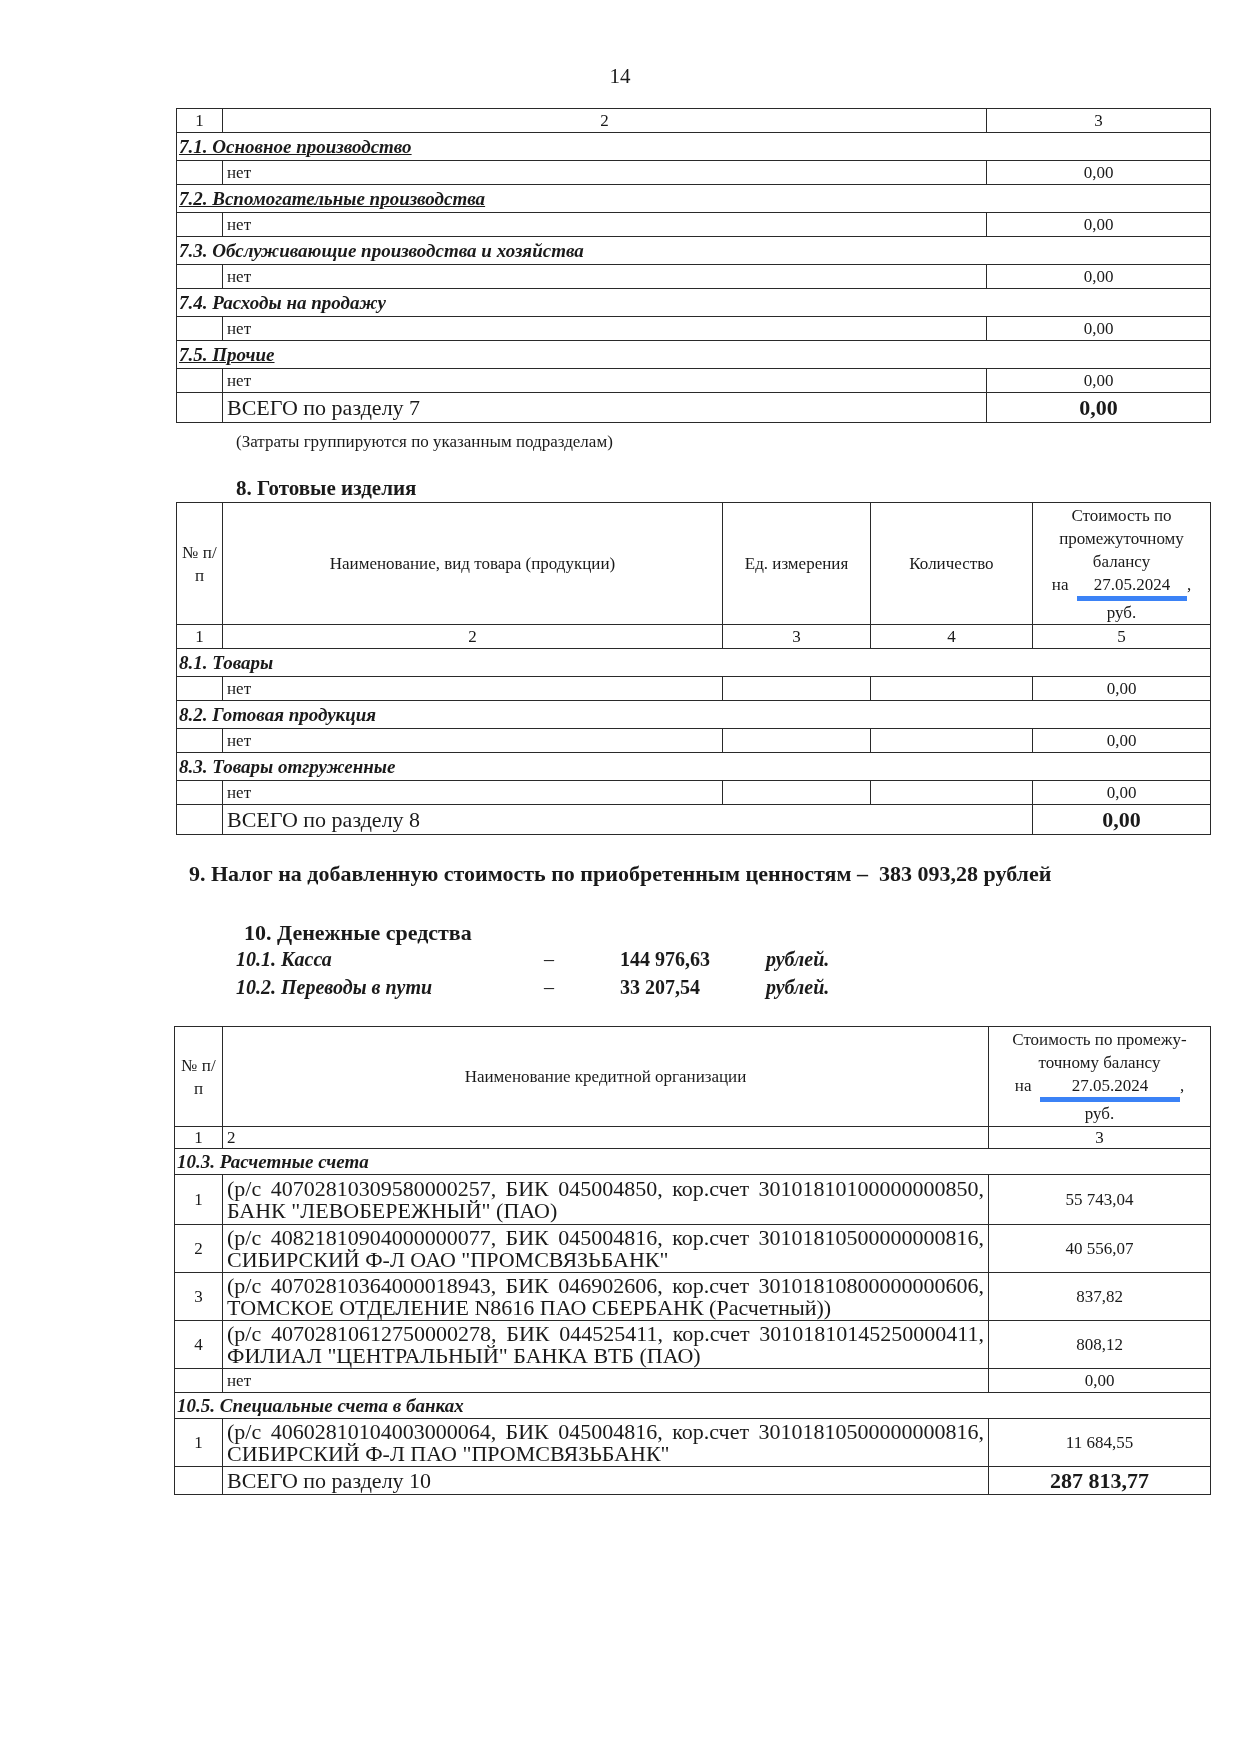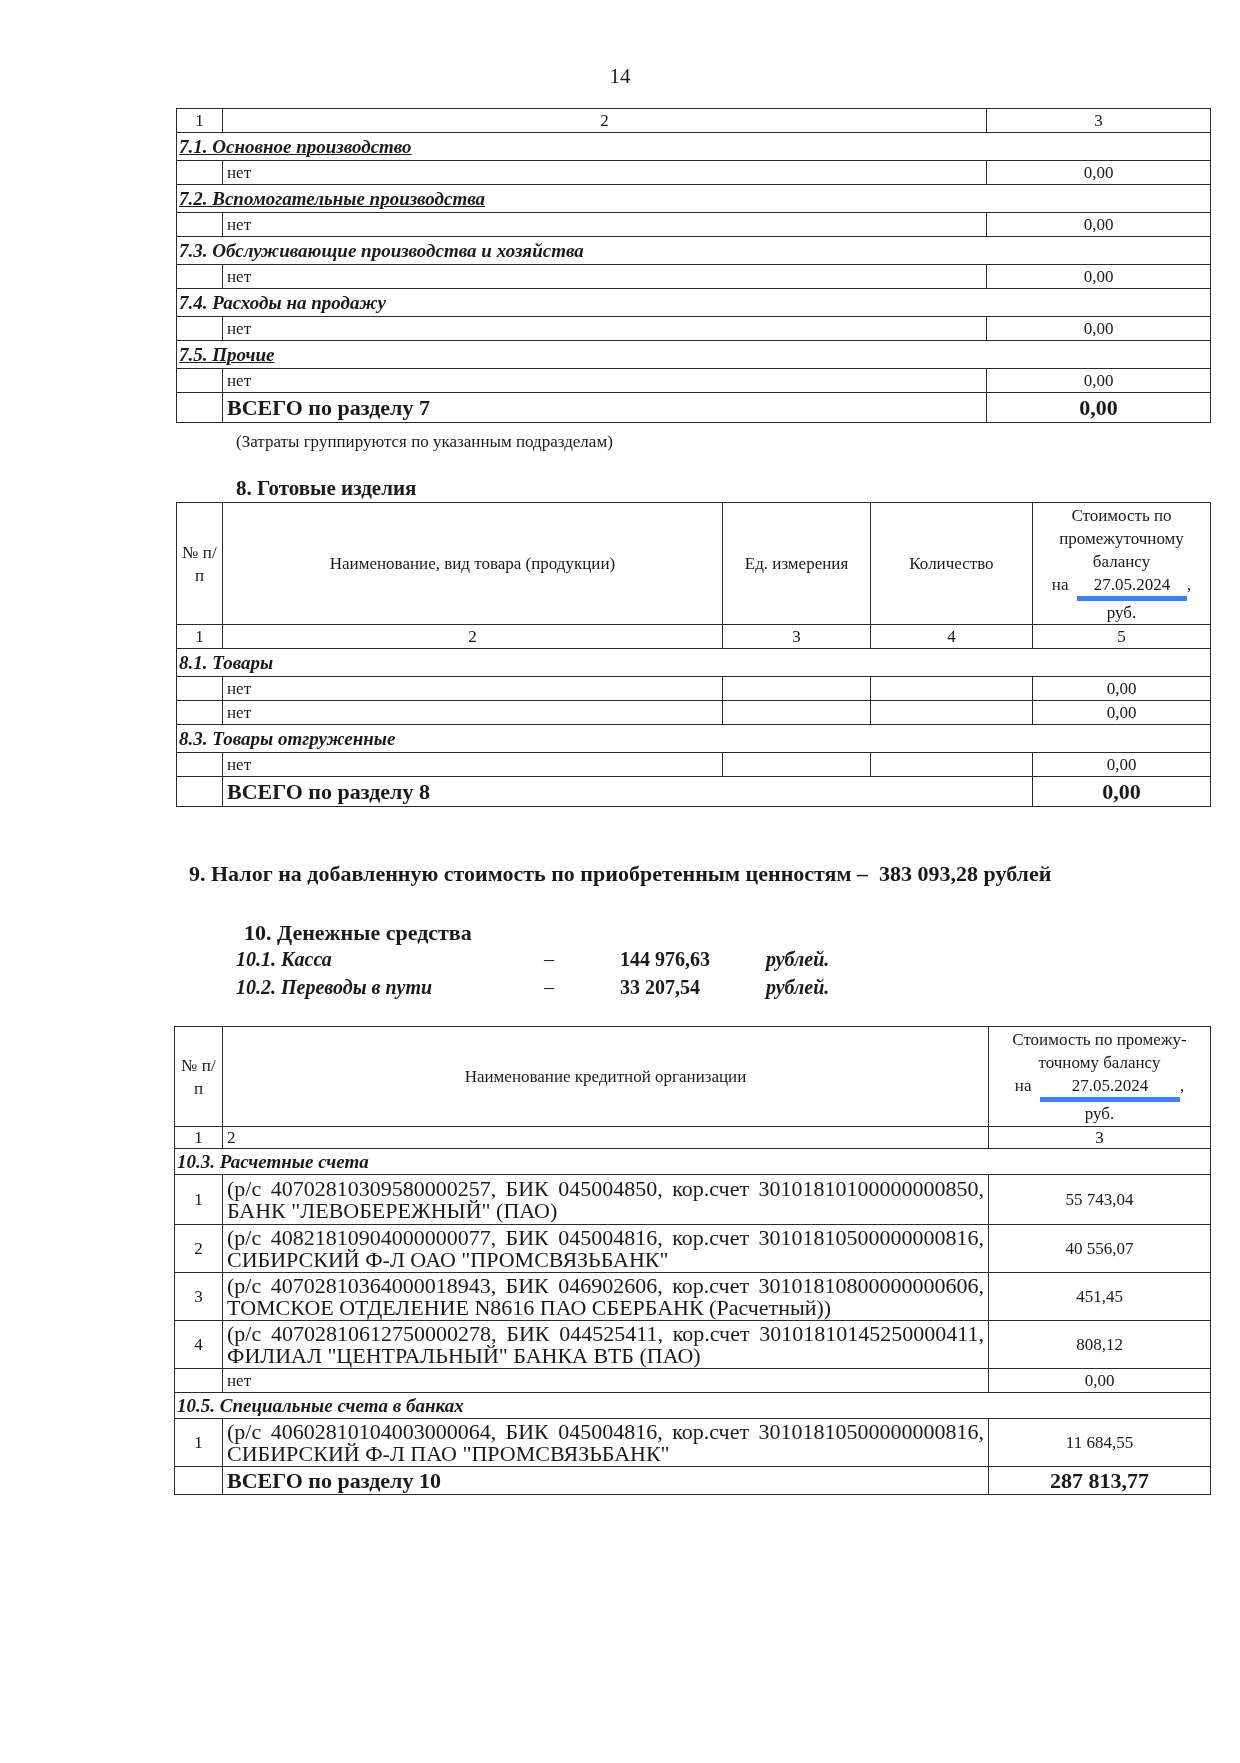--- a/index.html
+++ b/index.html
@@ -6,21 +6,21 @@
   body {
     width: 1240px; height: 1763px; position: relative; overflow: hidden;
     font-family: "Liberation Serif", "DejaVu Serif", serif; color: #1a1a1a;
   }
   .page-number { position: absolute; top: 64px; left: 0; width: 1240px; text-align: center; font-size: 21px; }
   table { border-collapse: collapse; position: absolute; table-layout: fixed; }
   td { border: 1.5px solid #2a2a2a; padding: 0 4px; font-size: 17px; line-height: 20px; vertical-align: middle; }
   .c { text-align: center; }
   .sub { font-weight: bold; font-style: italic; font-size: 19px; text-decoration: underline; text-decoration-thickness: 1px; padding-left: 2px; }
   .sub.nou { text-decoration: none; }
-  .tot { font-weight: bold; font-size: 22px; }
+  .tot { font-weight: normal; font-size: 22px; }
   .totv { font-weight: bold; font-size: 22px; text-align: center; }
   .note { position: absolute; font-size: 17px; }
   .h2 { position: absolute; font-weight: bold; font-size: 21px; }
   .hdr { font-size: 17px; line-height: 23px; text-align: center; }
   .date-line { display: inline-block; border-bottom: 5px solid #3b82f6; min-width: 110px; text-align: center; }
   .row10 { position: absolute; font-size: 20px; font-weight: bold; font-style: italic; }
   .acct { font-size: 22px; line-height: 22px; text-align: justify; text-align-last: left; }
 </style>
 </head>
 <body>
@@ -119,20 +119,23 @@
   <tr style="height:28px">
         <td colspan="5" class="sub nou">8.1. Товары</td>
       </tr>
   <tr style="height:24px">
         <td></td>
         <td>нет</td>
         <td></td>
         <td></td>
         <td class="c">0,00</td>
       </tr>
+  <tr style="height:28px">
+        <td colspan="5" class="sub nou">8.2. Готовая продукция</td>
+      </tr>
   <tr style="height:24px">
         <td></td>
         <td>нет</td>
         <td></td>
         <td></td>
         <td class="c">0,00</td>
       </tr>
   <tr style="height:28px">
         <td colspan="5" class="sub nou">8.3. Товары отгруженные</td>
       </tr>
@@ -199,21 +202,21 @@
         <td class="c">55 743,04</td>
       </tr>
   <tr style="height:48px">
         <td class="c">2</td>
         <td class="acct">(р/с 40821810904000000077, БИК 045004816, кор.счет 30101810500000000816, СИБИРСКИЙ Ф-Л ОАО "ПРОМСВЯЗЬБАНК"</td>
         <td class="c">40 556,07</td>
       </tr>
   <tr style="height:48px">
         <td class="c">3</td>
         <td class="acct">(р/с 40702810364000018943, БИК 046902606, кор.счет 30101810800000000606, ТОМСКОЕ ОТДЕЛЕНИЕ N8616 ПАО СБЕРБАНК (Расчетный))</td>
-        <td class="c">451,45</td>
+        <td class="c">837,82</td>
       </tr>
   <tr style="height:48px">
         <td class="c">4</td>
         <td class="acct">(р/с 40702810612750000278, БИК 044525411, кор.счет 30101810145250000411, ФИЛИАЛ "ЦЕНТРАЛЬНЫЙ" БАНКА ВТБ (ПАО)</td>
         <td class="c">808,12</td>
       </tr>
   <tr style="height:24px">
         <td></td>
         <td>нет</td>
         <td class="c">0,00</td>

